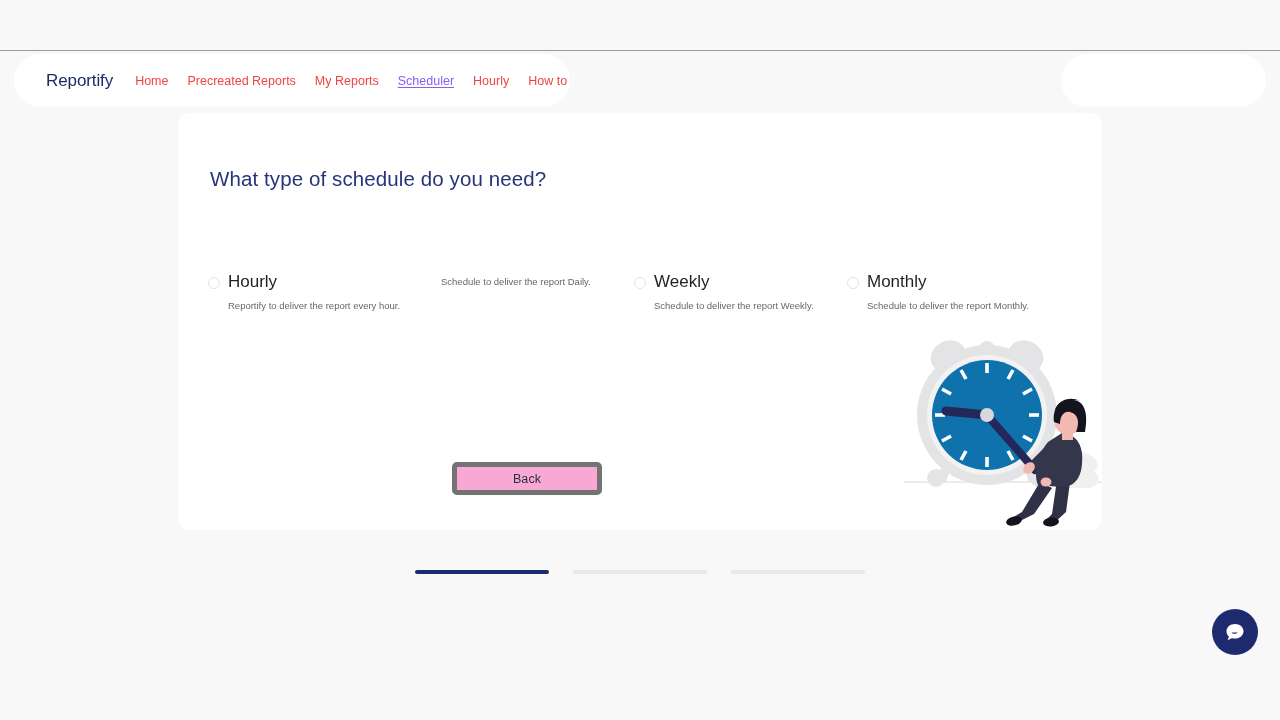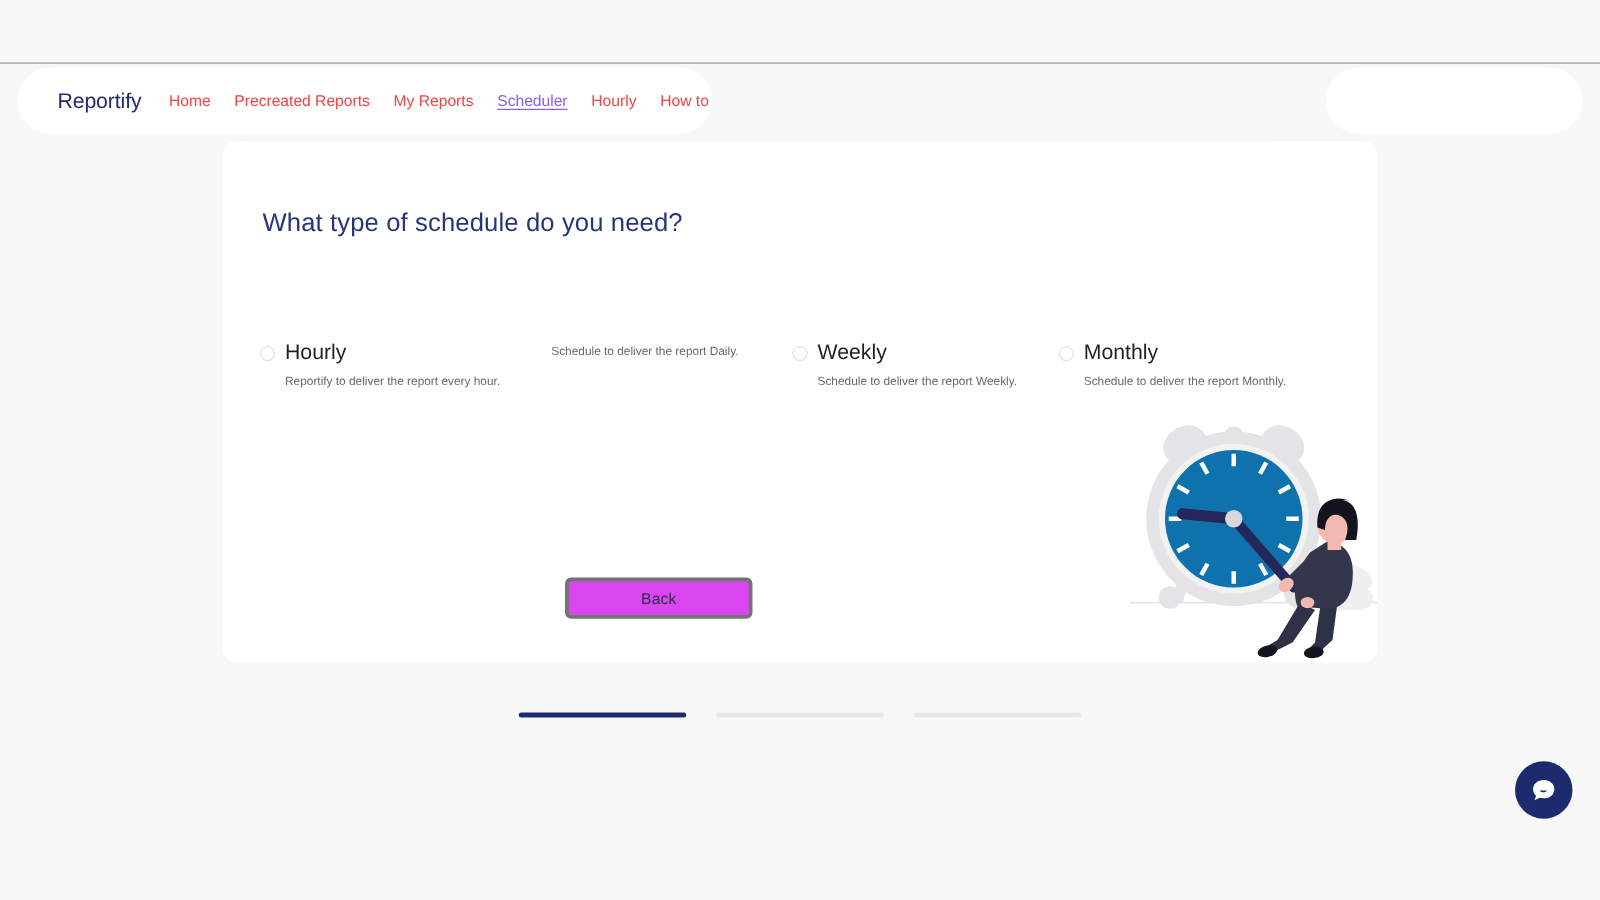--- a/index.html
+++ b/index.html
@@ -175,22 +175,22 @@
     align-items: center;
     justify-content: center;
     cursor: pointer;
     letter-spacing: 0.1px;
   }
 
   .btn-back {
     left: 274px;
     top: 349px;
     width: 150px;
-    background: #d946ef;
-    border: 3px solid #737373;
+    background: #f9a8d4;
+    border: 5px solid #737373;
     color: #2b2f45;
   }
 
   .btn-next {
     left: 508px;
     top: 349px;
     width: 145px;
     background: #1e2a6e;
     border: 1px solid #1e2a6e;
     color: #ffffff;

